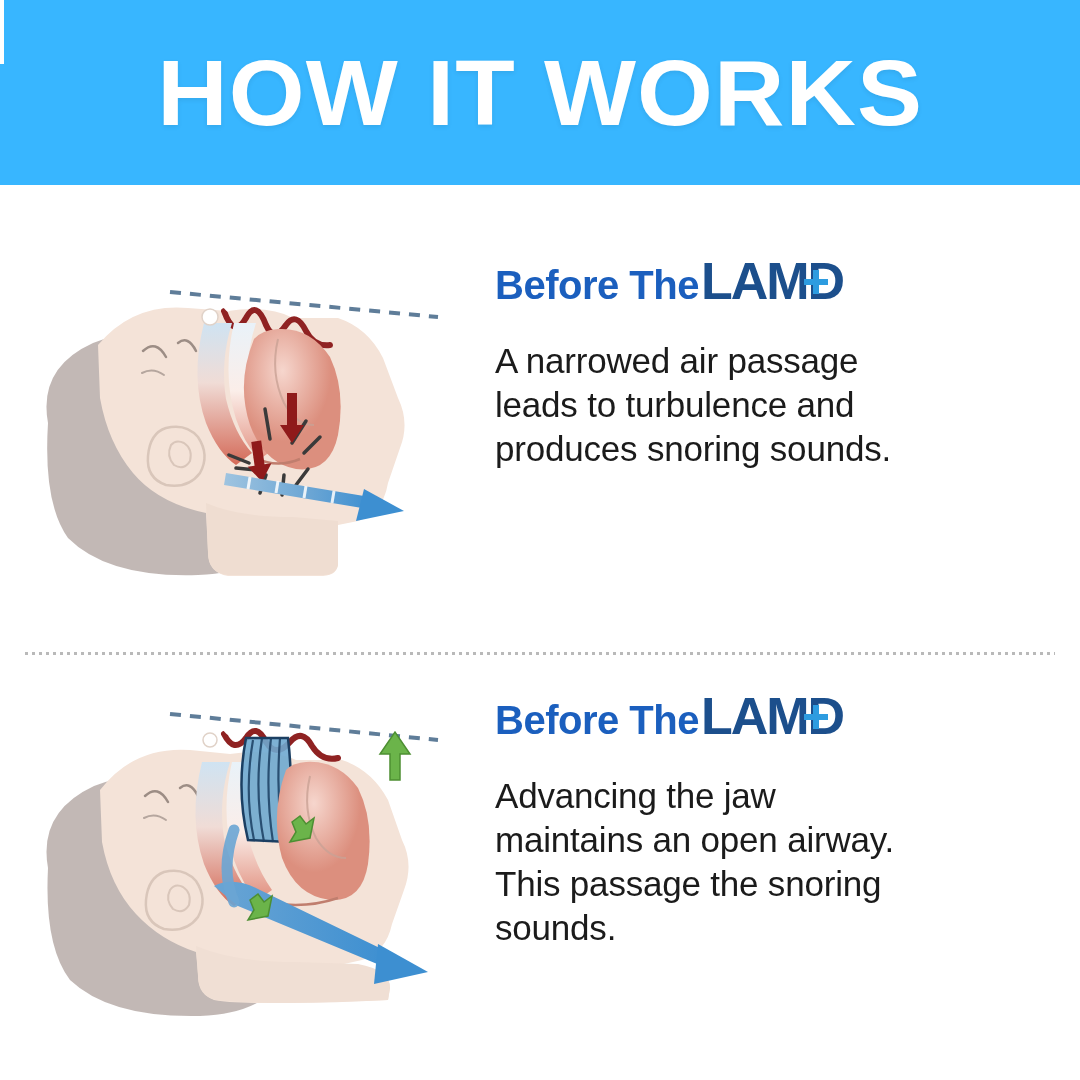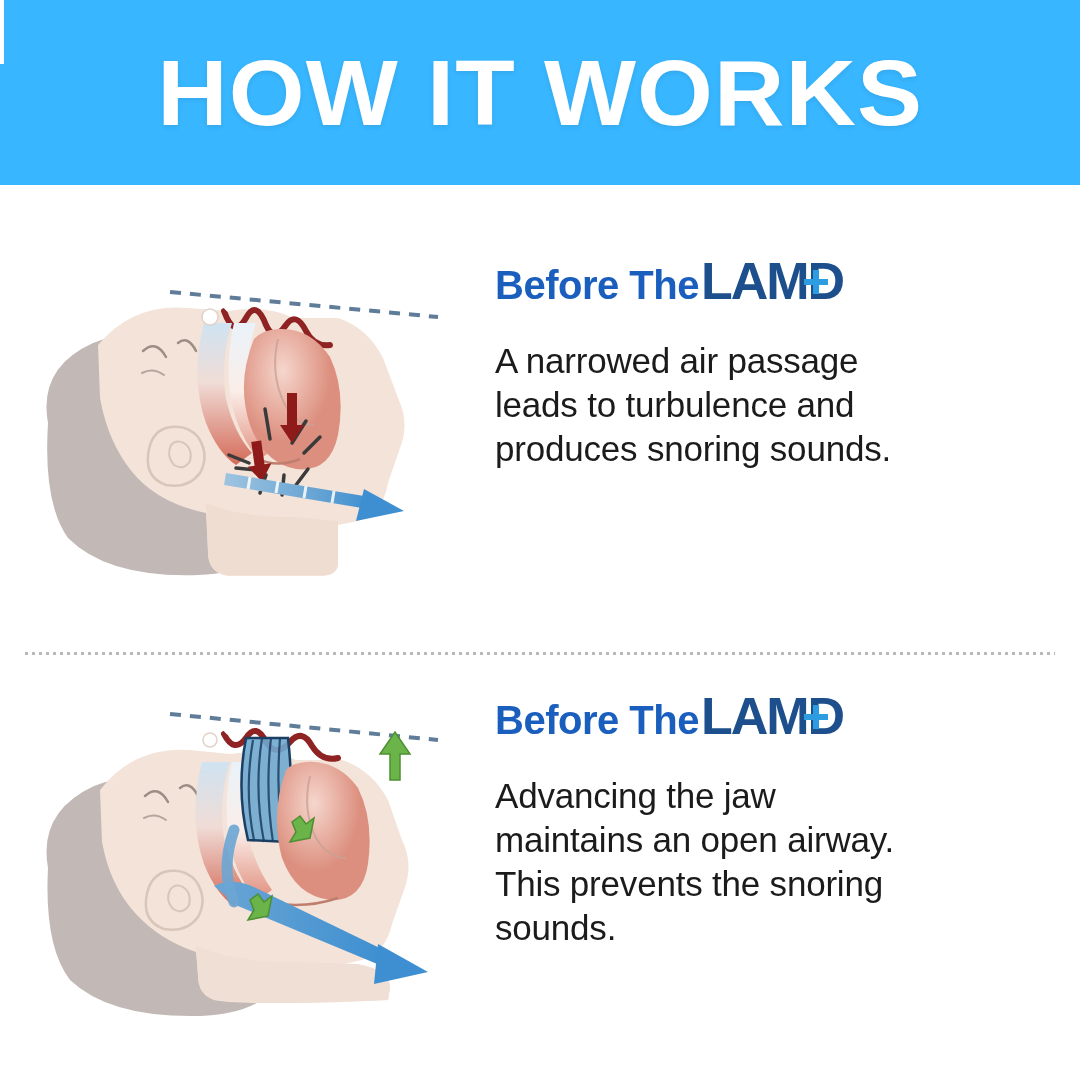--- a/index.html
+++ b/index.html
@@ -352,15 +352,15 @@
     <div class="section-heading">
       <span class="heading-text">Before The</span>
       <span class="brand-logo">
         <span class="watermark-text">Snoring</span>
         <span>LAMD</span>
         <svg class="brand-cross" viewBox="0 0 26 26">
           <path d="M10 1 H16 V10 H25 V16 H16 V25 H10 V16 H1 V10 H10 Z" fill="#2d9ce0"></path>
         </svg>
       </span>
     </div>
-    <div class="body-copy">Advancing the jaw maintains an open airway. This prevents the snoring sounds.</div>
+    <div class="body-copy">Advancing the jaw maintains an open airway. This passage the snoring sounds.</div>
   </div>
 </div>
 
 </body></html>

